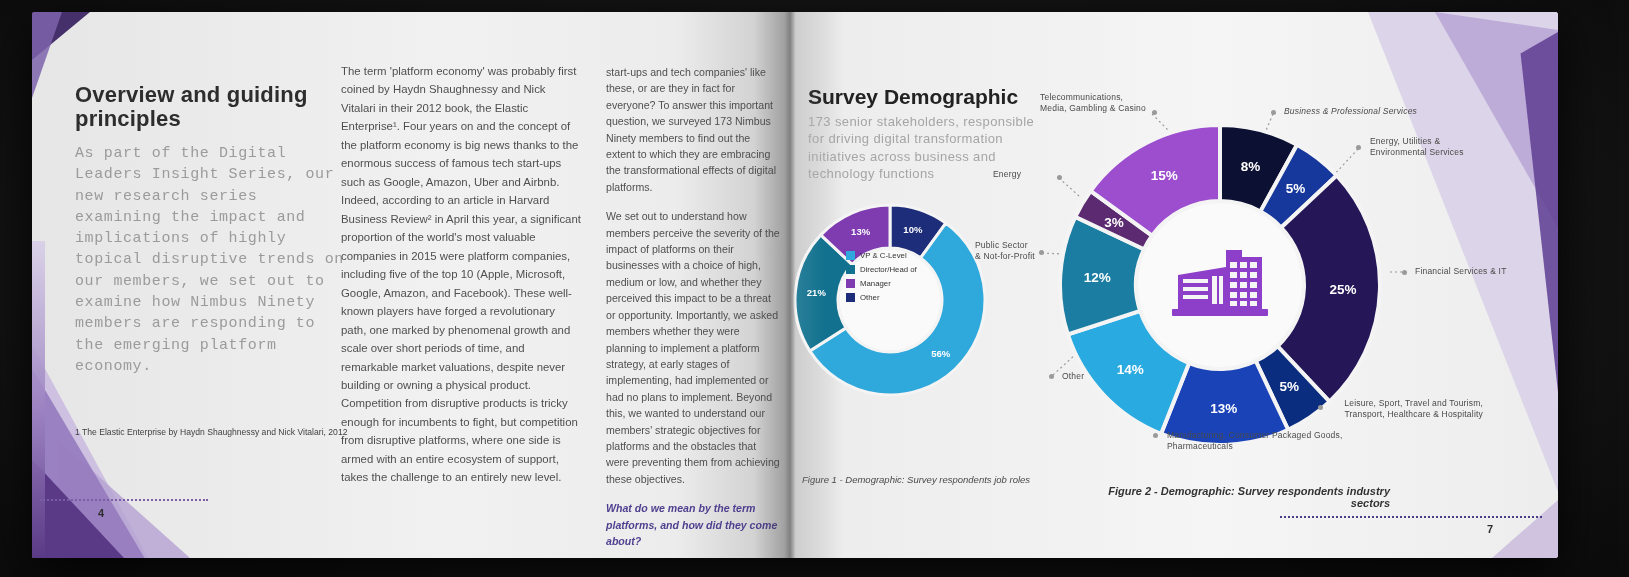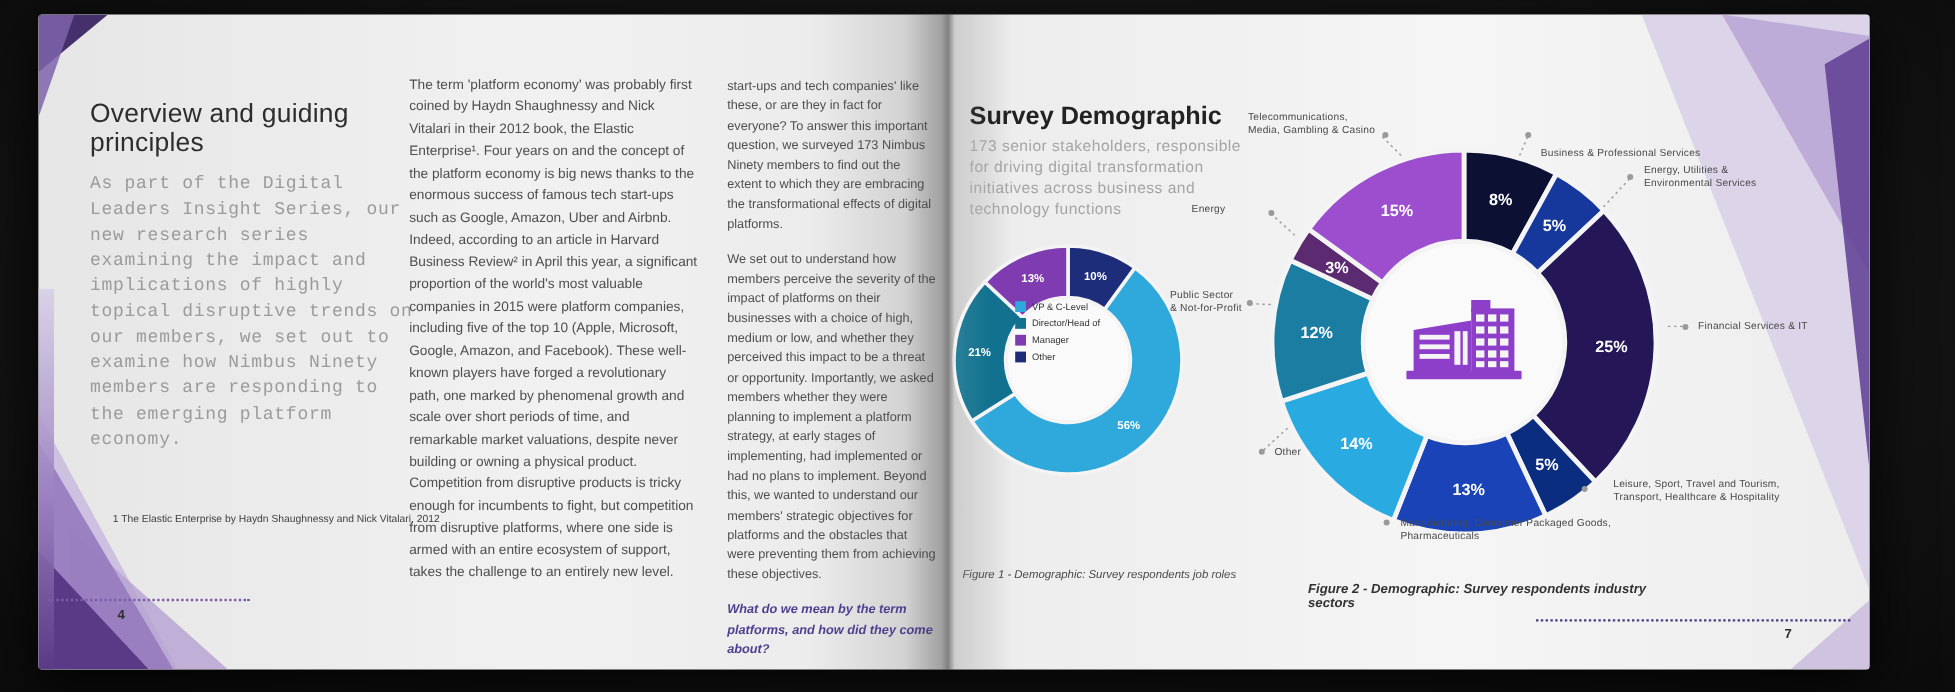--- a/index.html
+++ b/index.html
@@ -20,28 +20,28 @@
   .lp-bl4{left:26px;bottom:0;width:132px;height:118px;background:#b5a1d2;clip-path:polygon(0 0,100% 100%,0 100%);opacity:.8;}
   .lp-edge{left:0;top:42%;width:13px;height:58%;background:linear-gradient(#d8cfe8 0%,#9a80c0 55%,#5a3a86 100%);opacity:.9;}
   .lp-tl1{left:0;top:0;width:58px;height:48px;background:#46306b;clip-path:polygon(0 0,100% 0,0 100%);}
   .lp-tl2{left:0;top:0;width:30px;height:86px;background:#7e63ab;clip-path:polygon(0 0,100% 0,0 100%);opacity:.85;}
   
   .rp-tr1{right:0;top:0;width:190px;height:480px;background:#dcd4e8;clip-path:polygon(100% 0,0 0,100% 100%);}
   .rp-tr2{right:0;top:0;width:150px;height:300px;background:#b9a6d6;clip-path:polygon(100% 6%,18% 0,100% 72%);opacity:.9;}
   .rp-tr3{right:0;top:20px;width:78px;height:360px;background:#5e3d92;clip-path:polygon(100% 0,52% 6%,100% 100%);opacity:.85;}
   .rp-br{right:0;bottom:0;width:66px;height:58px;background:#cfc3e0;clip-path:polygon(100% 0,100% 100%,0 100%);}
   
-  .lp-title{left:43px;top:56px;width:300px;font-size:22px;line-height:1.12;font-weight:normal;color:#2d2d2d;letter-spacing:.2px;}
+  .lp-title{left:43px;top:56px;width:300px;font-size:22px;line-height:1.12;font-weight:bold;color:#2d2d2d;letter-spacing:.2px;}
   .lp-intro{left:43px;top:116px;width:276px;font-size:15px;line-height:1.42;color:#9b9b9b;letter-spacing:.6px;font-family:Liberation Mono, monospace;}
   .col{position:absolute;color:#4f4f4f;}
   .col p{margin:0 0 13px 16px;}
   .col1{left:293px;top:50px;width:258px;font-size:11.4px;line-height:1.62;}
   .col2{left:558px;top:52px;width:192px;font-size:10.6px;line-height:1.55;}
   .question{color:#4f3f8f;font-style:italic;font-weight:bold;}
-  .footnotes{left:43px;top:414px;width:276px;font-size:8.6px;line-height:1.55;color:#3f3f3f;margin-left:19px;}
+  .footnotes{left:43px;top:414px;width:276px;font-size:8.6px;line-height:1.55;color:#3f3f3f;}
   .footnotes p{margin:0;}
   .rule{position:absolute;height:0;border-top:2px dotted #7b5ea6;}
   .lp-rule{left:8px;top:487px;width:168px;}
   .rp-rule{left:490px;top:504px;width:262px;border-top-color:#4a3f85;}
   .pagenum{position:absolute;font-size:11px;font-weight:bold;color:#2e2e2e;}
   .lp-num{left:66px;top:495px;}
   .rp-num{left:697px;top:511px;}
   
   .rp-title{left:18px;top:56px;width:300px;font-size:21px;font-weight:bold;color:#222;}
   .rp-subtitle{left:18px;top:88px;width:238px;font-size:13px;line-height:1.34;color:#a5a5a5;letter-spacing:.4px;}
@@ -54,21 +54,21 @@
   .legend-label{font-size:7.8px;color:#333;}
   .fig1-caption{position:absolute;left:12px;top:452px;font-size:9.5px;font-style:italic;color:#4a4a4a;z-index:2;}
   
   .fig2{position:absolute;left:185px;top:70px;width:560px;height:400px;z-index:2;}
   .fig2 svg.donut{position:absolute;left:0;top:0;}
   .leader{stroke:#9a9a9a;stroke-dasharray:2 3;fill:none;stroke-width:1.2;}
   .center-icon{position:absolute;left:193px;top:163px;width:104px;height:80px;}
   .callout{position:absolute;font-size:8.5px;color:#4a4a4a;line-height:1.3;letter-spacing:.2px;}
   .callout.right{}
   .cdot{position:absolute;width:5px;height:5px;border-radius:50%;background:#9a9a9a;}
-  .fig2-caption{position:absolute;left:300px;top:462px;width:300px;text-align:left;font-size:11px;font-style:italic;font-weight:bold;color:#333;z-index:2;}
+  .fig2-caption{position:absolute;left:300px;top:462px;width:300px;text-align:right;font-size:11px;font-style:italic;font-weight:bold;color:#333;z-index:2;}
   svg text{font-family:"Liberation Sans",sans-serif;}
 </style>
 </head>
 <body>
 
 <div class="stage">
   <div class="book">
 
     <div class="page left-page">
       <div class="decor lp-bl1"></div>
@@ -204,21 +204,21 @@
               <rect x="62" y="56" width="7" height="5"></rect>
                 <rect x="72" y="56" width="7" height="5"></rect>
                 <rect x="82" y="56" width="7" height="5"></rect>
             </g>
           </svg>
         </div>
 
         <div class="callout right" style="left:65px;top:10px;width:112px;">Telecommunications, Media, Gambling &amp; Casino</div>
         <div class="cdot" style="left:177px;top:28px;"></div>
 
-        <div class="callout" style="left:309px;top:40px;width:170px;">Business &amp; Professional Services</div>
+        <div class="callout" style="left:309px;top:24px;width:170px;font-style:italic;">Business &amp; Professional Services</div>
         <div class="cdot" style="left:296px;top:28px;"></div>
 
         <div class="callout" style="left:395px;top:54px;width:112px;">Energy, Utilities &amp; Environmental Services</div>
         <div class="cdot" style="left:381px;top:63px;"></div>
 
         <div class="callout" style="left:440px;top:184px;width:118px;">Financial Services &amp; IT</div>
         <div class="cdot" style="left:427px;top:188px;"></div>
 
         <div class="callout" style="left:343px;top:316px;width:165px;text-align:right;">Leisure, Sport, Travel and Tourism, Transport, Healthcare &amp; Hospitality</div>
         <div class="cdot" style="left:343px;top:323px;"></div>

